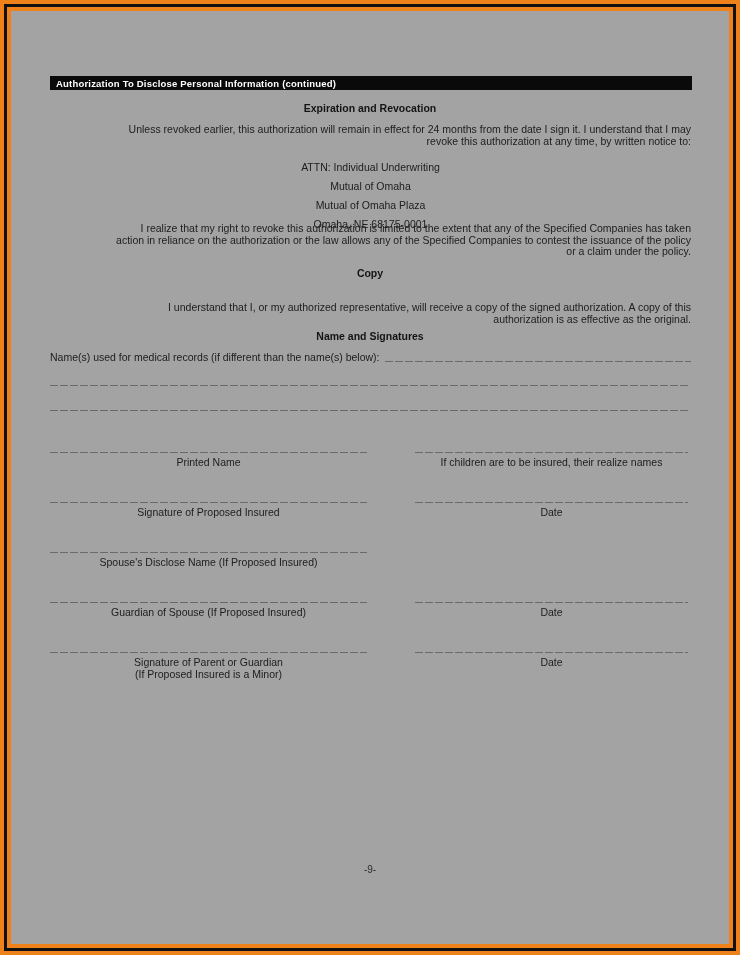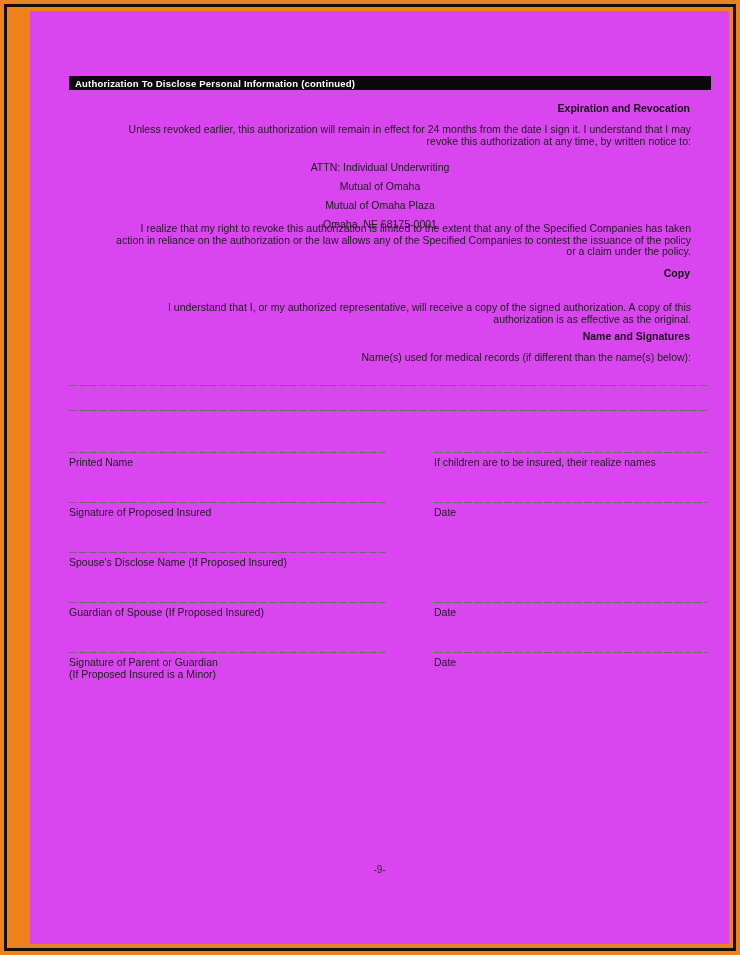--- a/index.html
+++ b/index.html
@@ -5,55 +5,55 @@
   html,body { margin:0; padding:0; }
   body {
     width:740px; height:955px; position:relative;
     font-family:"Liberation Sans","DejaVu Sans",sans-serif;
     background:#ffffff; overflow:hidden;
   }
   
   .frame-outer { position:absolute; inset:0; background:#ee8119; }
   .frame-black { position:absolute; inset:4px; background:#101010; }
   .frame-inner { position:absolute; inset:3px; background:#ee8119; }
-  .page { position:absolute; inset:4px; background:#d946ef; color:#1d1d1d;margin-left:19px; }
+  .page { position:absolute; inset:4px; background:#a3a3a3; color:#1d1d1d; }
 
   .title-bar {
     position:absolute; top:65px; left:39px; width:642px; height:14px;
     background:#0a0a0a; color:#ffffff; display:flex; align-items:center;
     font-size:9.5px; font-weight:700; letter-spacing:.2px; padding-left:6px;
     box-sizing:border-box;
   }
   .h-center {
-    position:absolute; left:39px; right:39px; text-align:right;
+    position:absolute; left:39px; right:39px; text-align:center;
     font-size:10.5px; font-weight:700; color:#141414;
   }
   .para {
     position:absolute; left:39px; right:38px;
     font-size:10.5px; line-height:11.6px; white-space:pre-line; color:#202020;text-align:right;
   }
   .center { text-align:center; }
   .rule-line {
     position:absolute; height:1px;
     background:repeating-linear-gradient(90deg,#6a6a6a 0 8px,rgba(0,0,0,0) 8px 10px);
   }
   .inline-row {
-    position:absolute; left:39px; right:38px; display:flex; align-items:flex-end;
-    font-size:10.5px; color:#202020;flex-direction:column;
+    position:absolute; left:39px; right:38px; display:flex; align-items:flex-start;
+    font-size:10.5px; color:#202020;
   }
   .inline-rule {
     flex:1; height:11px; margin-left:5px;
     background:repeating-linear-gradient(90deg,#6a6a6a 0 8px,rgba(0,0,0,0) 8px 10px) left bottom / 100% 1px no-repeat;
   }
   .sig-grid {
     position:absolute; top:441px; left:39px; width:638px;
     display:grid; grid-template-columns:317px 273px; column-gap:48px;
     grid-auto-rows:50px;
   }
-  .sig-cell { position:relative; }
+  .sig-cell { position:relative;text-align:center; }
   .sig-rule {
     height:1px; margin-top:0;
     background:repeating-linear-gradient(90deg,#6a6a6a 0 8px,rgba(0,0,0,0) 8px 10px);
   }
   .sig-label {
     margin-top:4px; font-size:10.5px; line-height:11.6px; color:#202020;
     white-space:pre-line;
   }
   .footer {
     position:absolute; left:0; right:0; top:853px; text-align:center;

